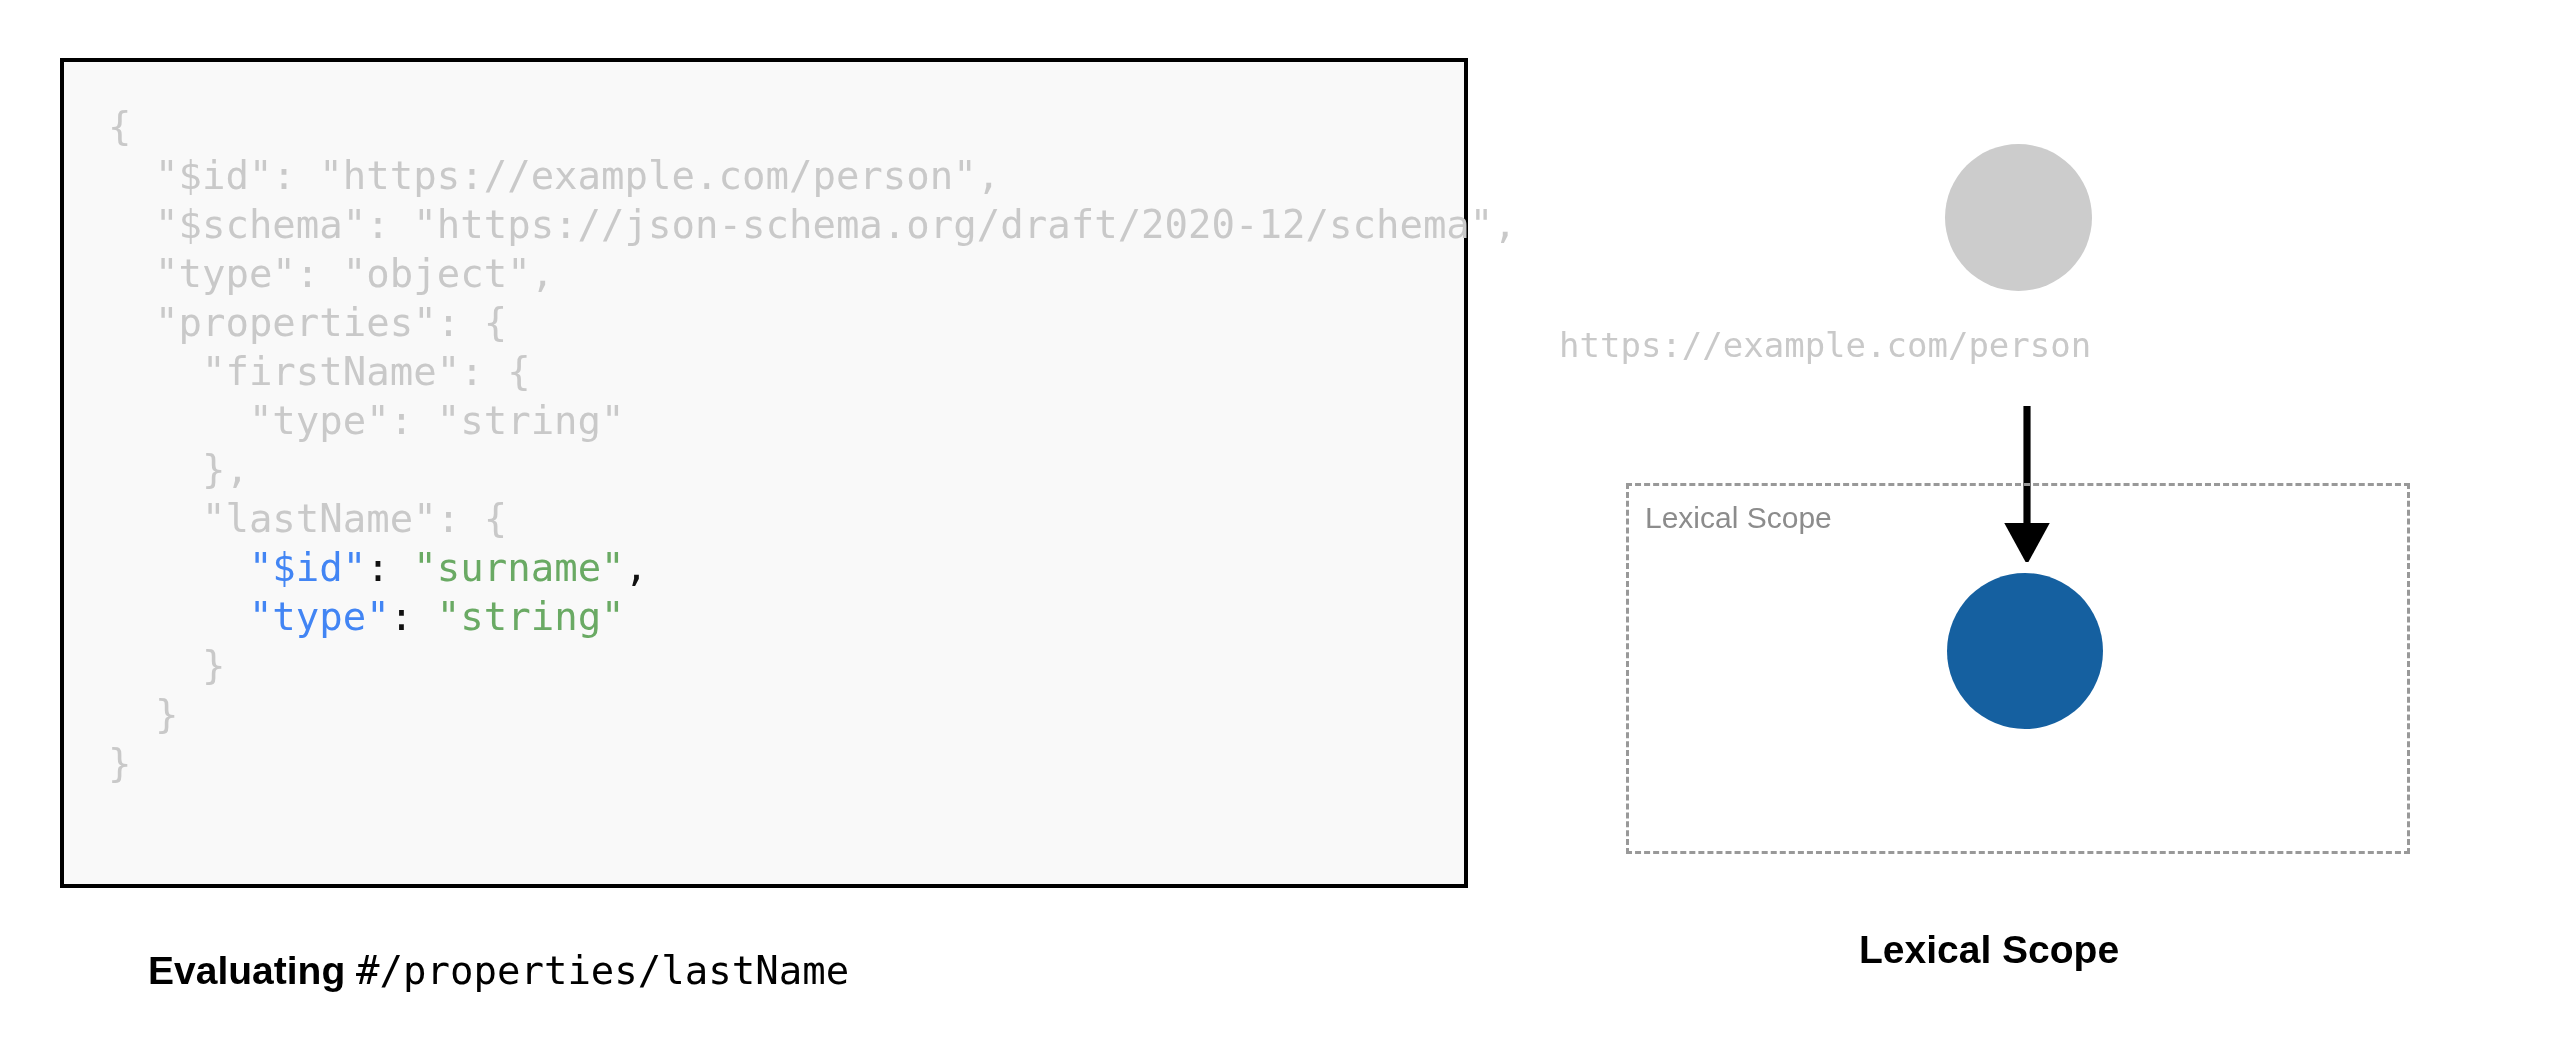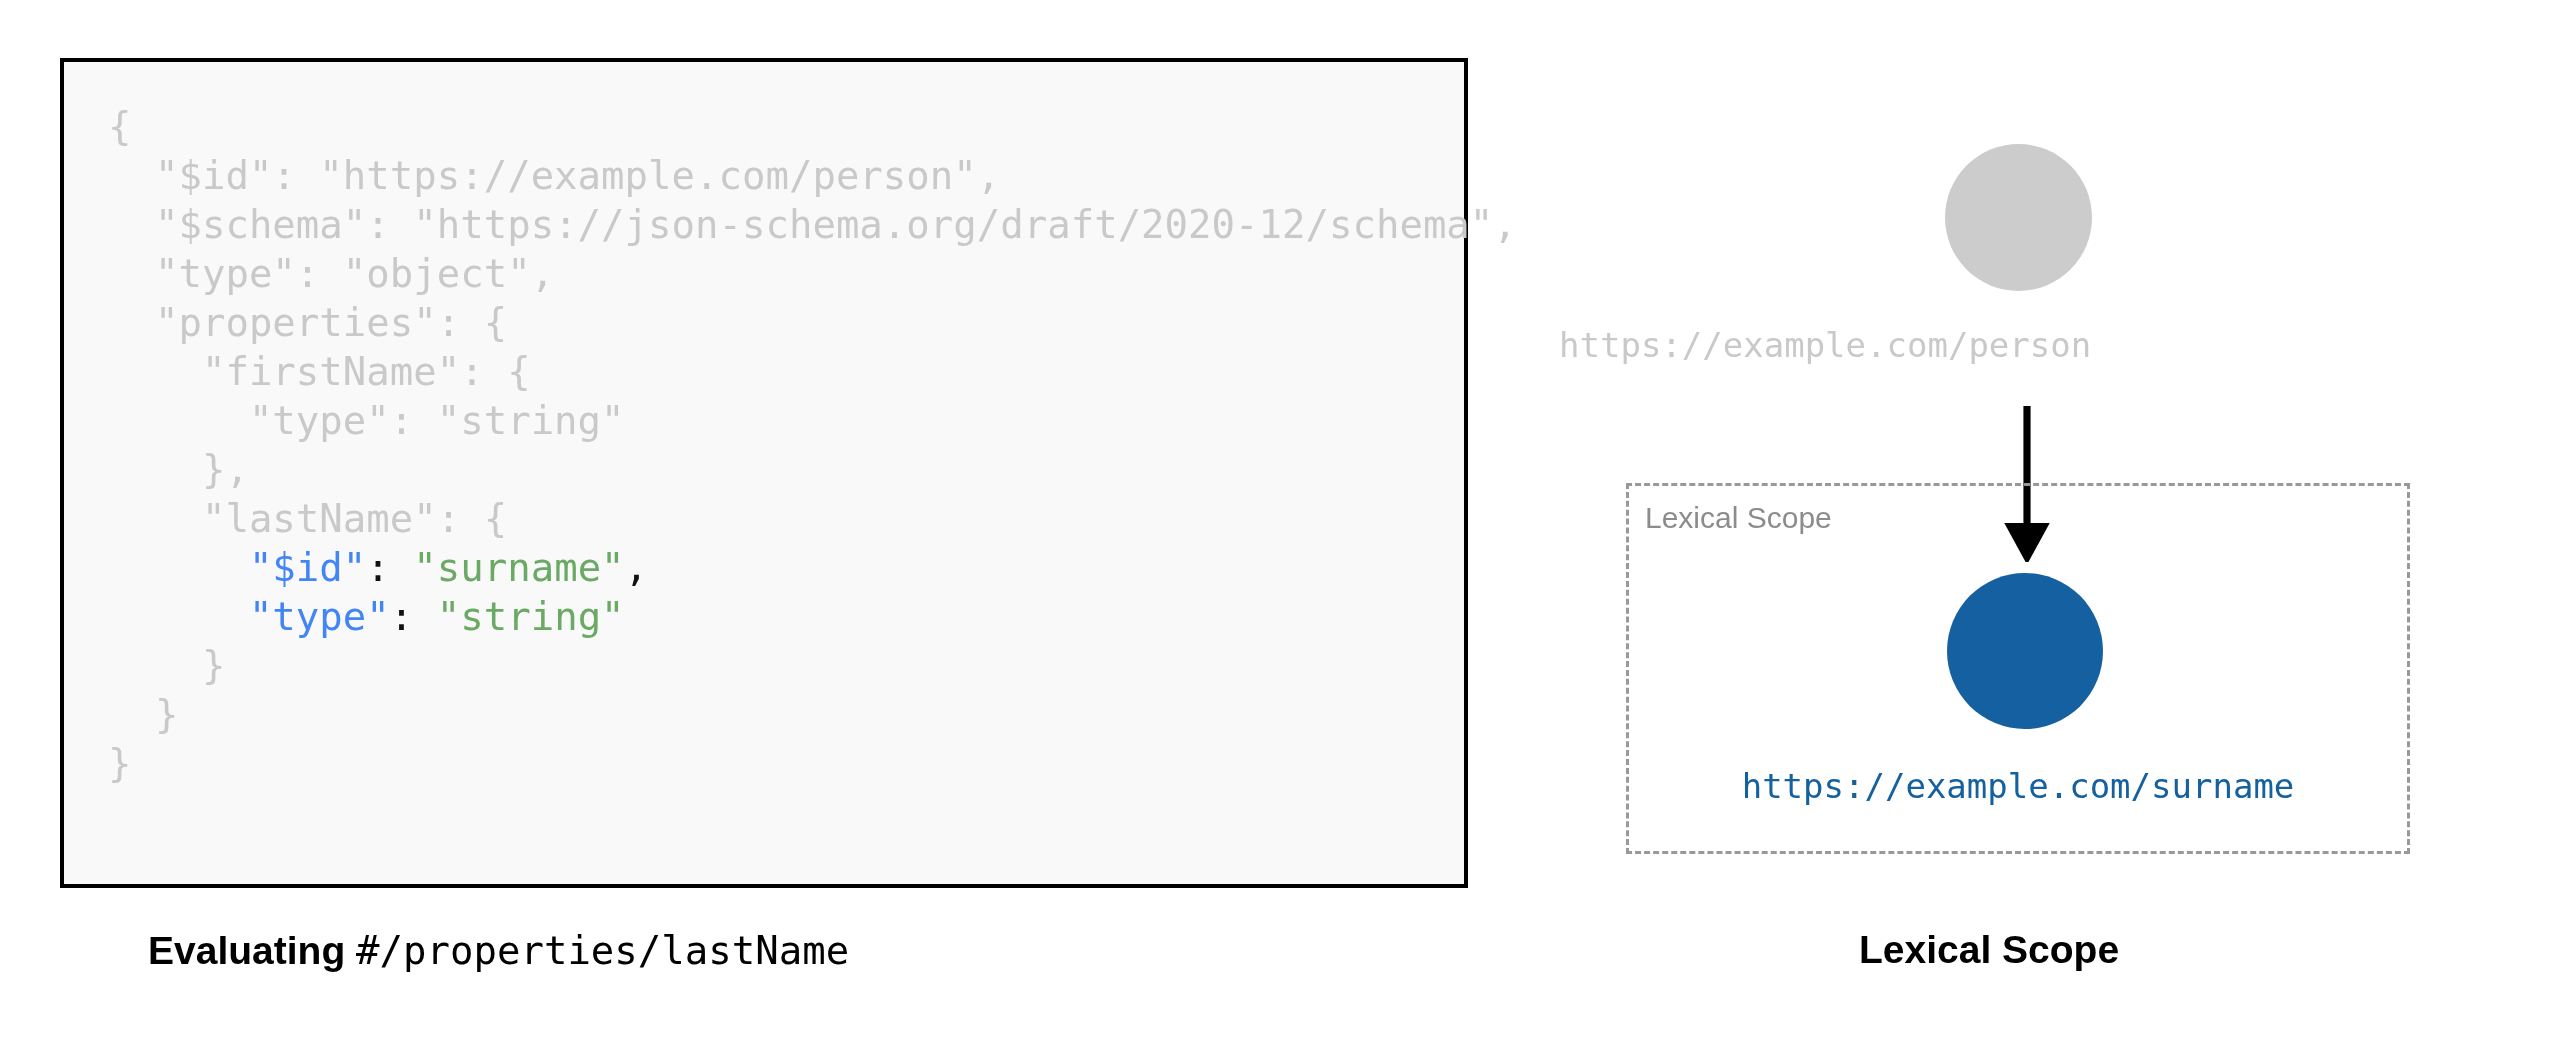--- a/index.html
+++ b/index.html
@@ -54,21 +54,21 @@
   .cap-strong {
     font-family: "Liberation Sans", sans-serif;
     font-weight: bold;
   }
   .cap-mono {
     font-family: "DejaVu Sans Mono", "Liberation Mono", monospace;
     font-weight: normal;
   }
   #caption-left {
     left: 148px;
-    top: 928px;
+    top: 948px;
   }
   #caption-right {
     left: 1859px;
     top: 928px;
     font-weight: bold;
   }
 
   
   #diagram-panel {
     position: absolute;
@@ -163,18 +163,17 @@
 
   <svg id="arrow-person-to-surname" viewBox="0 0 120 240" xmlns="http://www.w3.org/2000/svg">
     <line x1="60" y1="0" x2="60" y2="196" stroke="#000000" stroke-width="11"></line>
     <polygon points="25,180 95,180 60,244" fill="#000000"></polygon>
   </svg>
 
   <div id="lexical-scope-box"></div>
   <div id="lexical-scope-label">Lexical Scope</div>
 
   <div id="node-surname-circle"></div>
-  <div id="node-surname-label">https://example.com/surname</div>
 
 </div>
 
 <div class="caption" id="caption-right">Lexical Scope</div>
 
 
 </body></html>

